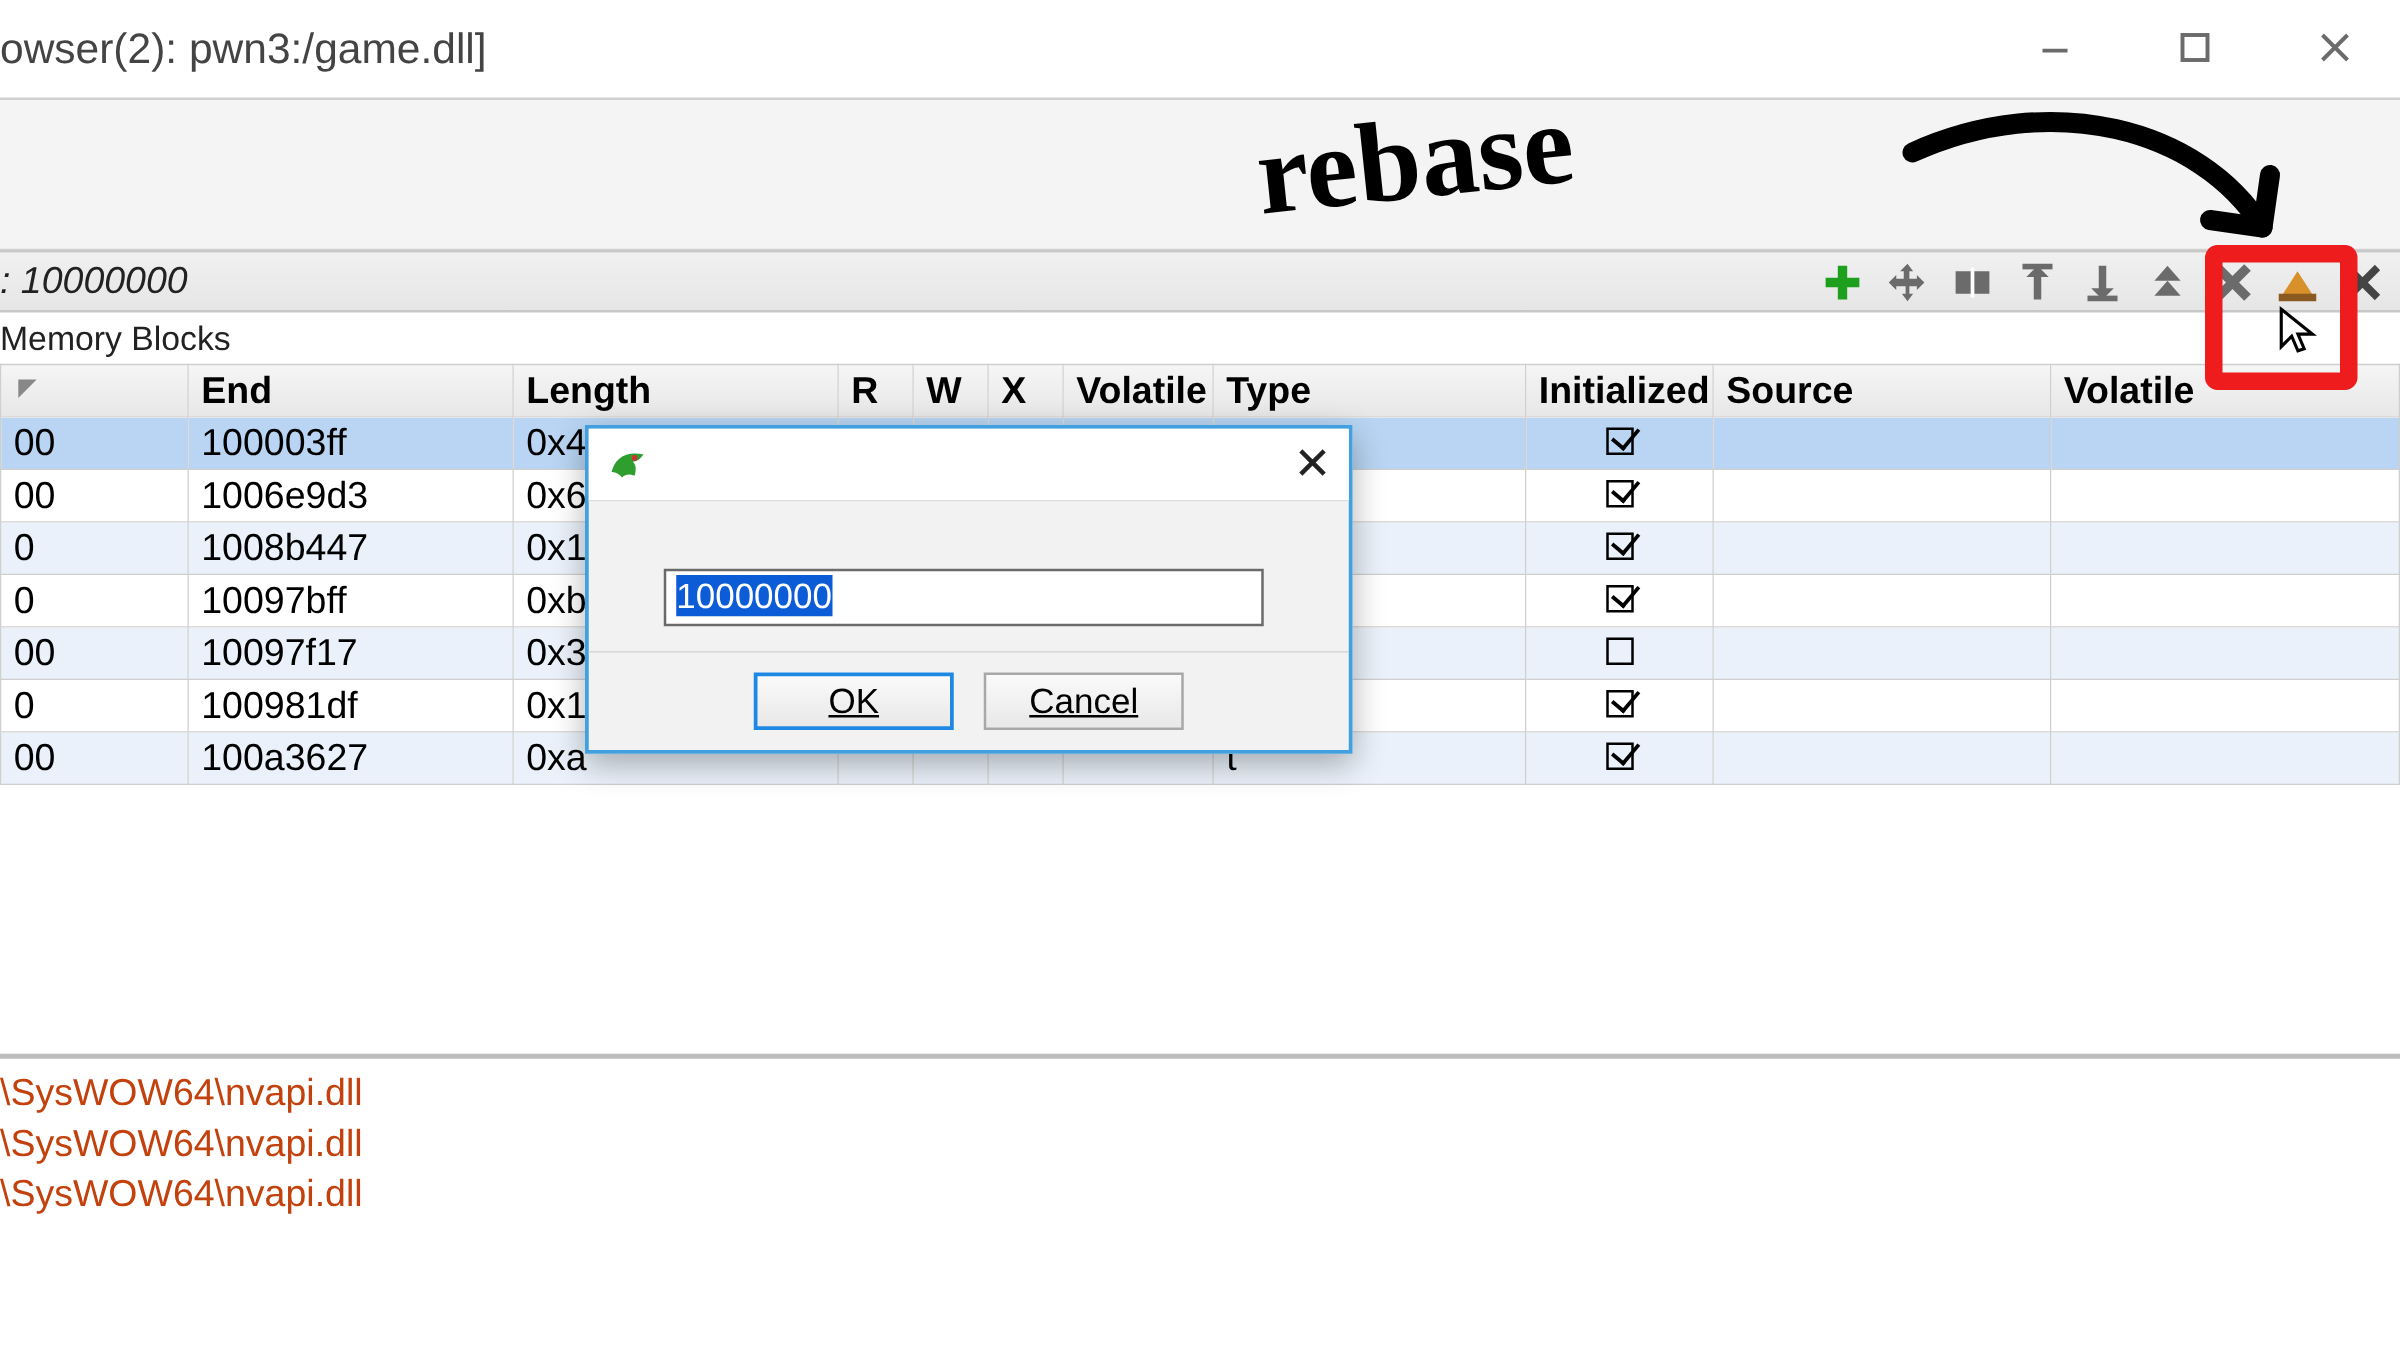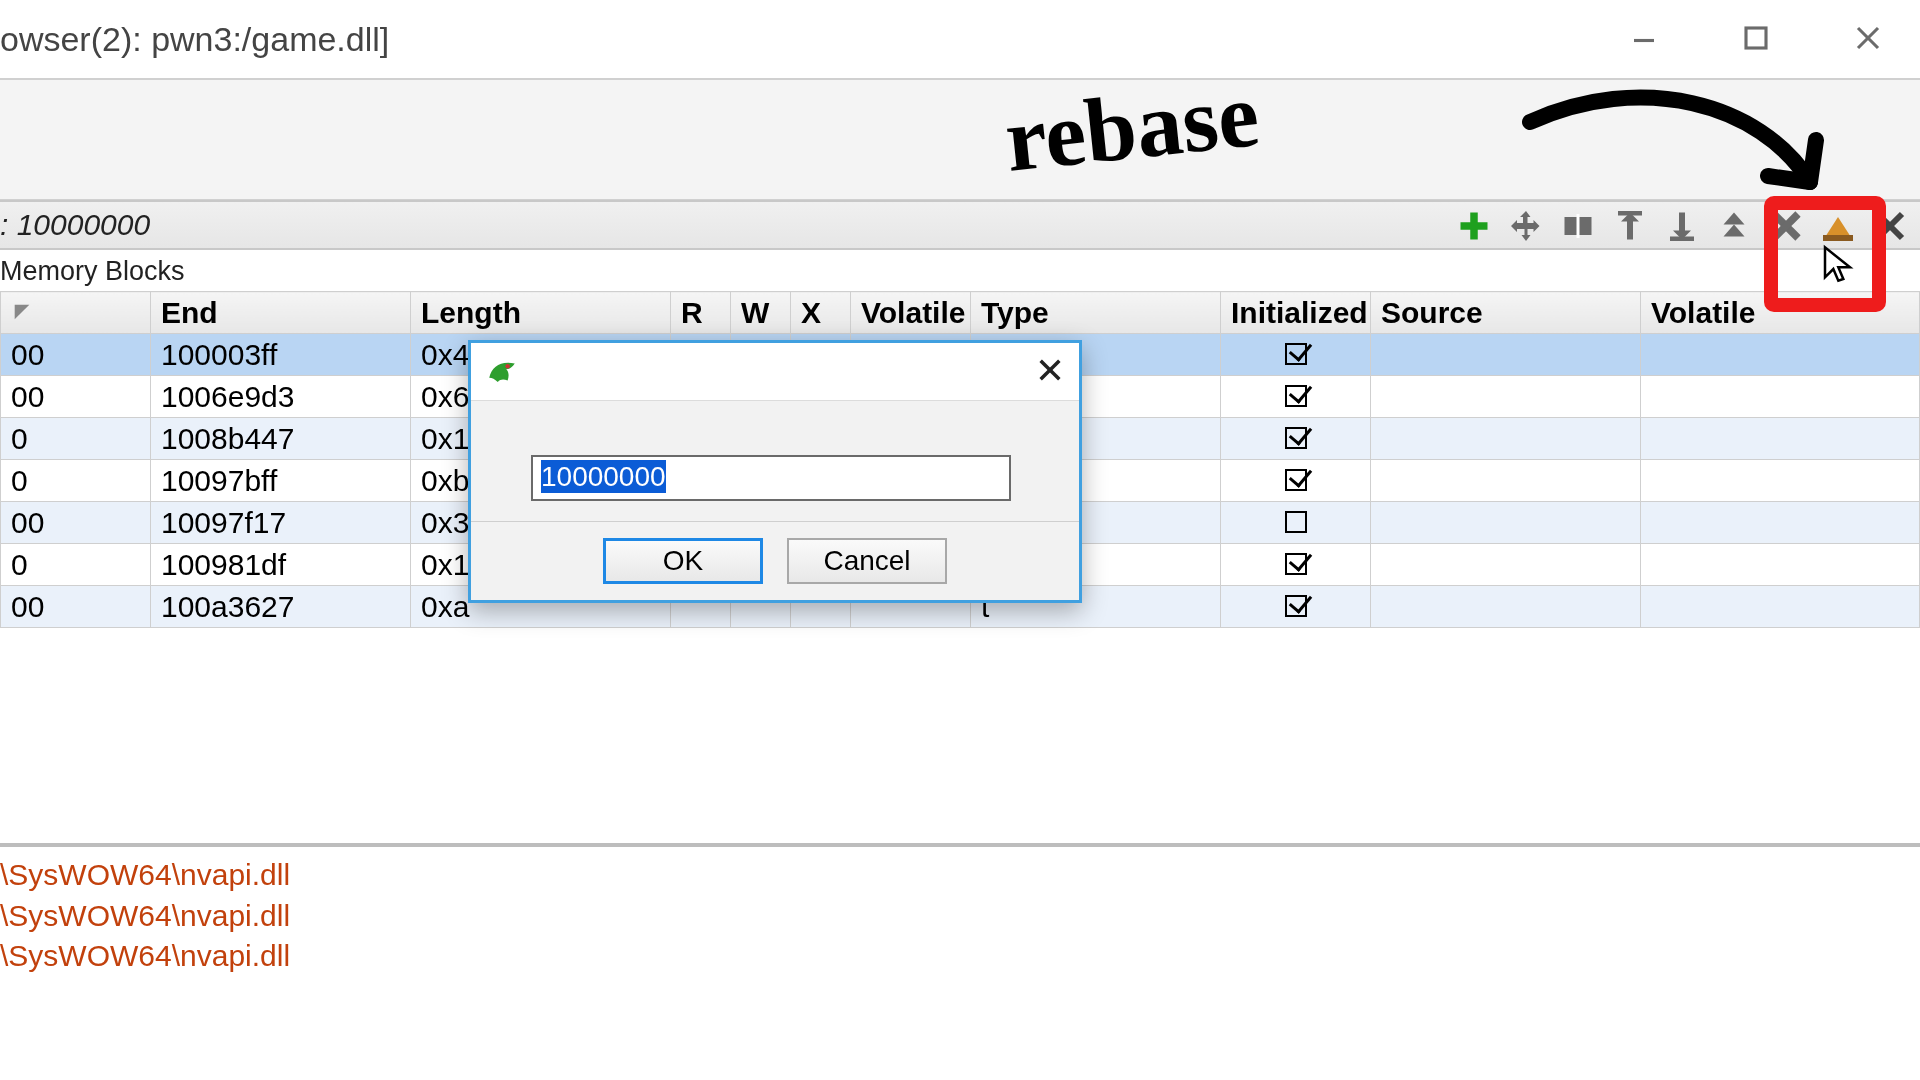--- a/index.html
+++ b/index.html
@@ -85,21 +85,21 @@
   }
   .dialog-title .dtxt{ font-size:30px; color:#222;}
   .dialog-close{ position:absolute; right:12px; top:10px; width:34px;height:34px; display:flex;align-items:center;justify-content:center; cursor:pointer;}
   .dialog-close svg{width:28px;height:28px;stroke:#222;stroke-width:3;}
   .dialog-body{ padding:54px 60px 20px; border-bottom:1px solid #cfcfcf;}
   .addr-input{
     width:480px; height:46px; border:2px solid #6a6a6a; background:#fff;
     font-size:28px; padding:4px 8px; color:#000;
   }
   .addr-input .sel{ background:#0b5cd6; color:#fff; padding:1px 0;}
-  .dialog-buttons{ height:78px; display:flex; align-items:center; justify-content:center; gap:24px;}
+  .dialog-buttons{ height:78px; display:flex; align-items:center; justify-content:center; gap:24px;text-decoration:underline;}
   .dbtn{ width:160px; height:46px; font-size:28px; background:linear-gradient(#fafafa,#e8e8e8); border:2px solid #a8a8a8; cursor:pointer;}
   .dbtn.primary{ border:3px solid #1e88e5;}
   .dragon-icon{ width:34px;height:34px; }
 
   
   .annotation-text{
     position:absolute; left:1005px; top:74px;
     font-family:"Comic Sans MS","Brush Script MT",cursive;
     font-size:92px; font-weight:900; color:#000;
     transform:rotate(-6deg);

